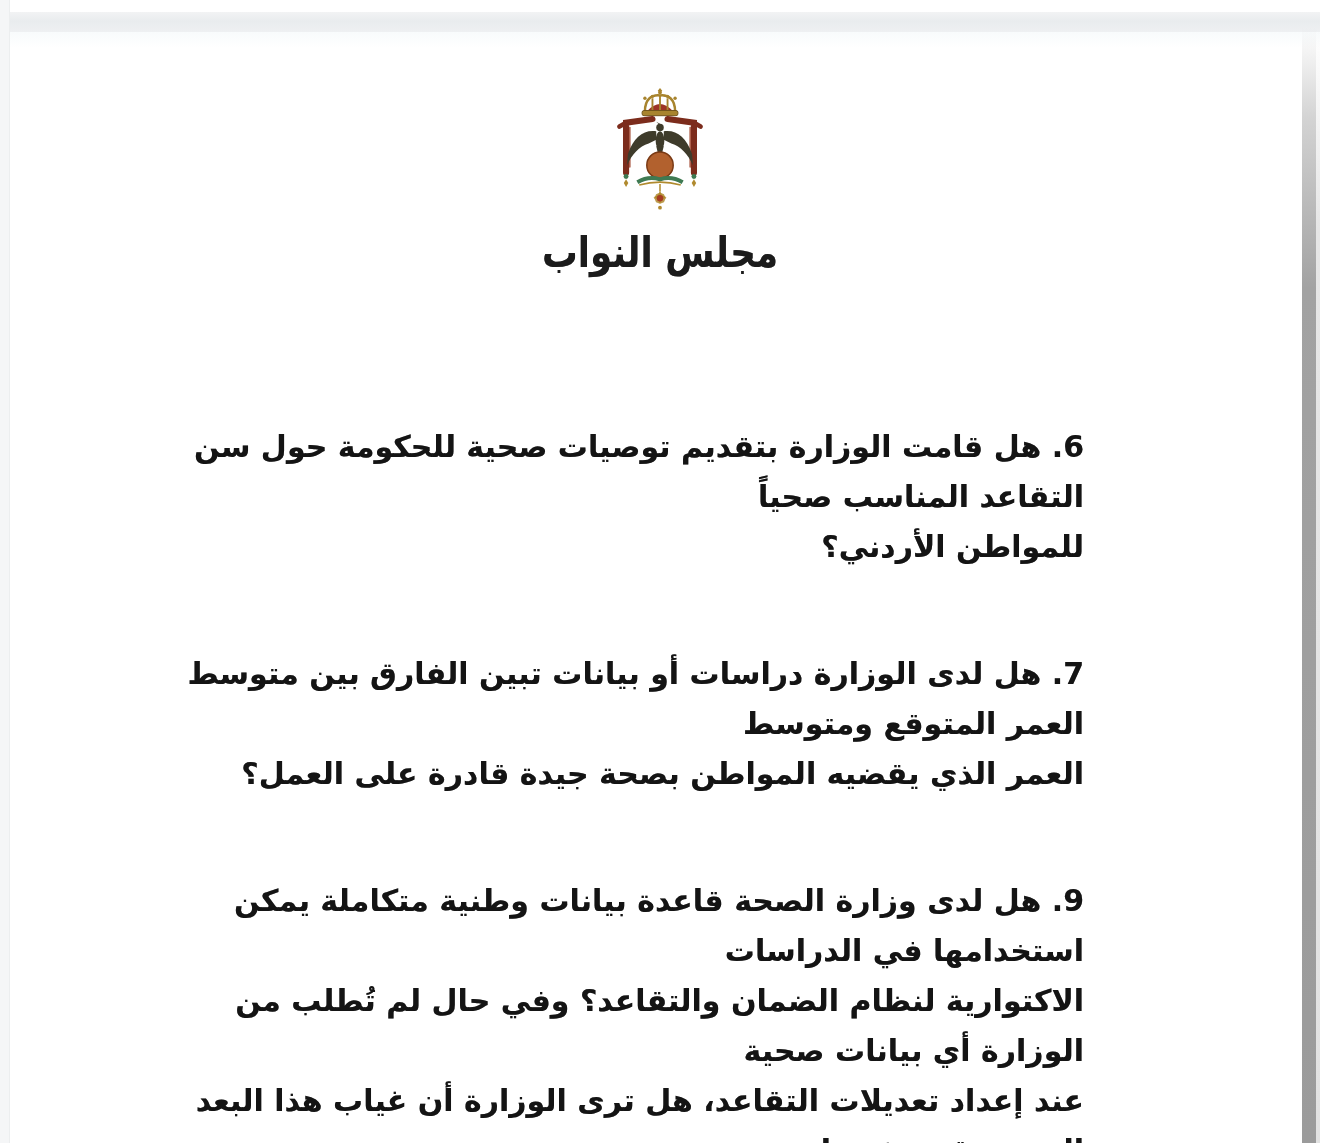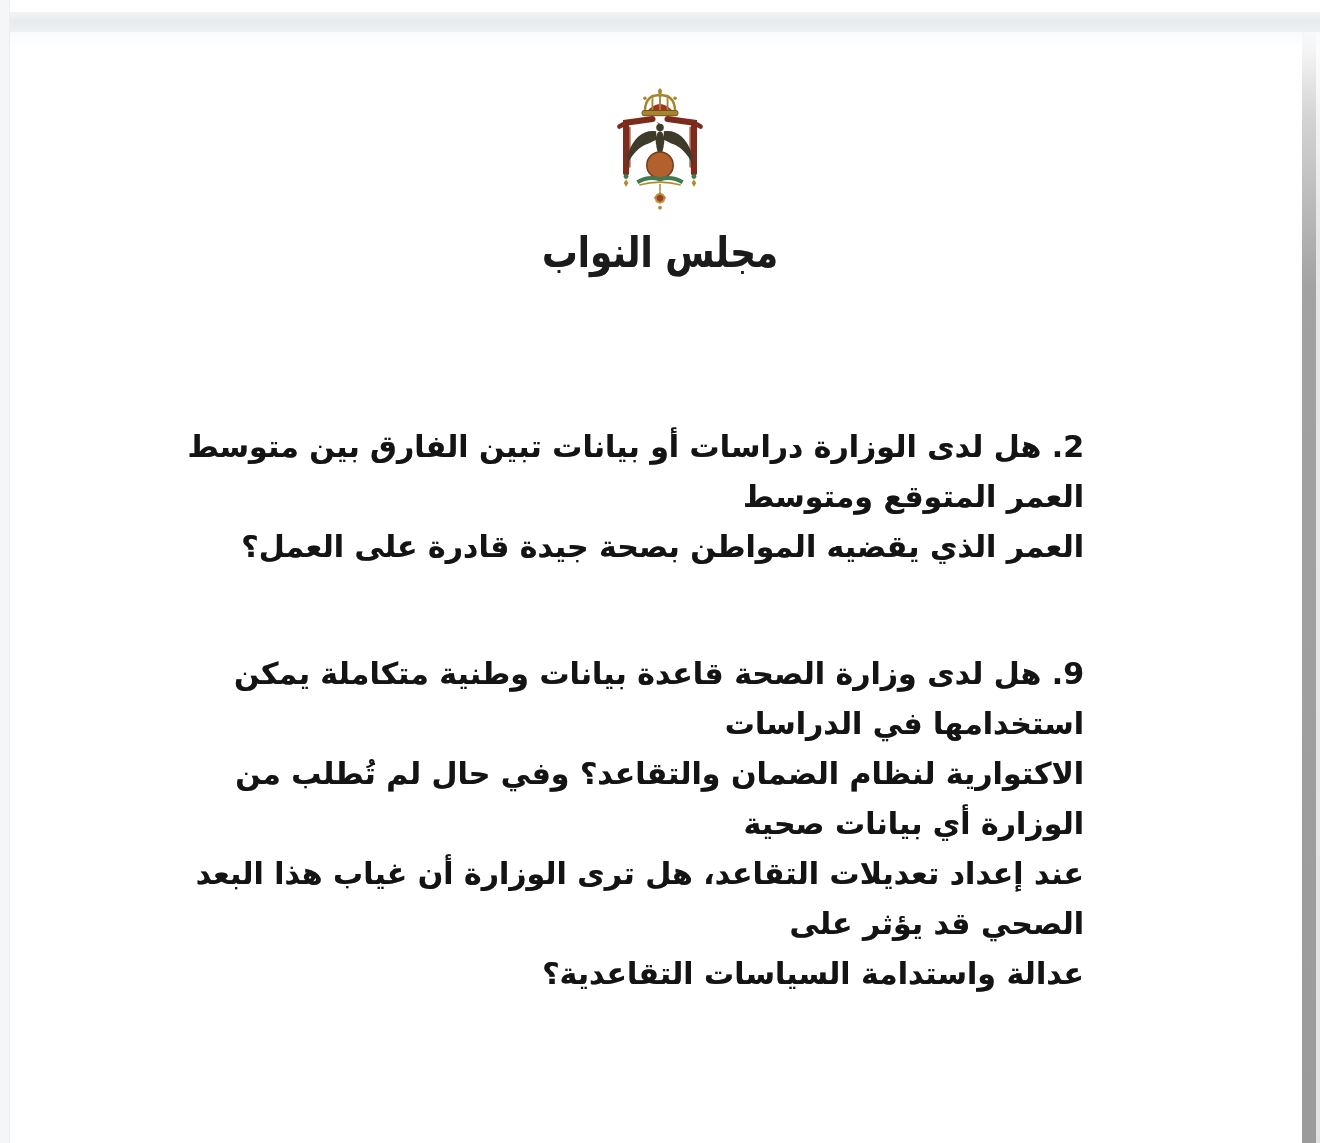--- a/index.html
+++ b/index.html
@@ -113,20 +113,22 @@
         <path d="M60 113 l4.2 1.8 1.8 4.2 -1.8 4.2 -4.2 1.8 -4.2 -1.8 -1.8 -4.2 1.8 -4.2 Z" opacity=".85"></path>
       </g>
       <circle cx="60" cy="119" r="3.4" fill="#a63c22"></circle>
       <circle cx="60" cy="129" r="2" fill="#b08a2e"></circle>
     </g>
   </svg>
   <div class="org-title">مجلس النواب</div>
 </header>
 
 <main class="questions">
-  <p class="q">2. هل لدى الوزارة دراسات أو بيانات تبين الفارق بين متوسط العمر المتوقع ومتوسط
+  <p class="q">6. هل قامت الوزارة بتقديم توصيات صحية للحكومة حول سن التقاعد المناسب صحياً
+للمواطن الأردني؟</p>
+  <p class="q">7. هل لدى الوزارة دراسات أو بيانات تبين الفارق بين متوسط العمر المتوقع ومتوسط
 العمر الذي يقضيه المواطن بصحة جيدة قادرة على العمل؟</p>
   <p class="q">9. هل لدى وزارة الصحة قاعدة بيانات وطنية متكاملة يمكن استخدامها في الدراسات
 الاكتوارية لنظام الضمان والتقاعد؟ وفي حال لم تُطلب من الوزارة أي بيانات صحية
 عند إعداد تعديلات التقاعد، هل ترى الوزارة أن غياب هذا البعد الصحي قد يؤثر على
 عدالة واستدامة السياسات التقاعدية؟</p>
   
 </main>
 
 </body></html>

